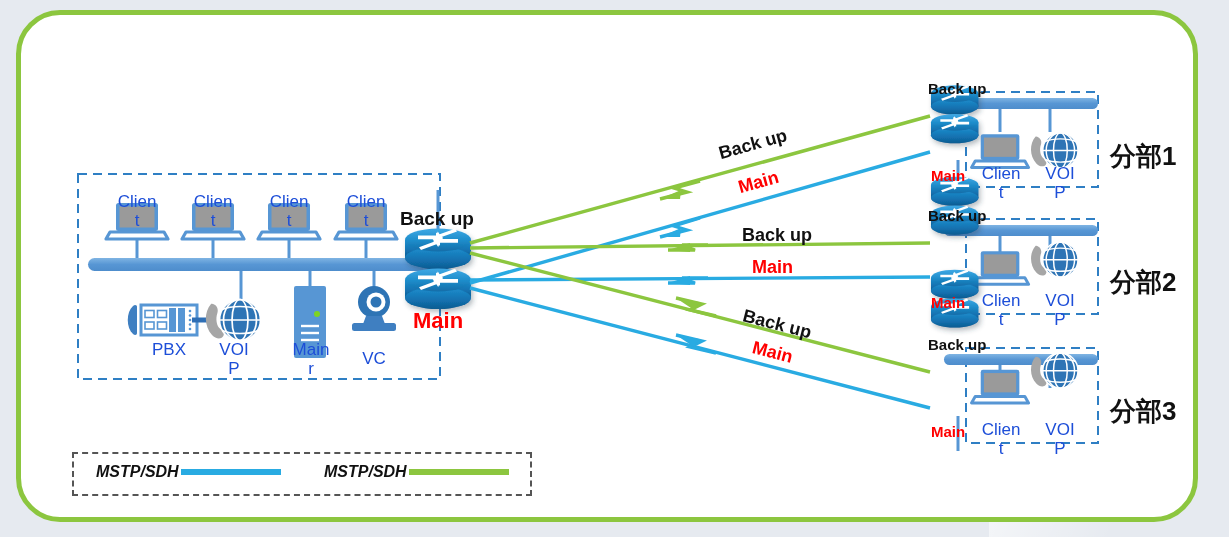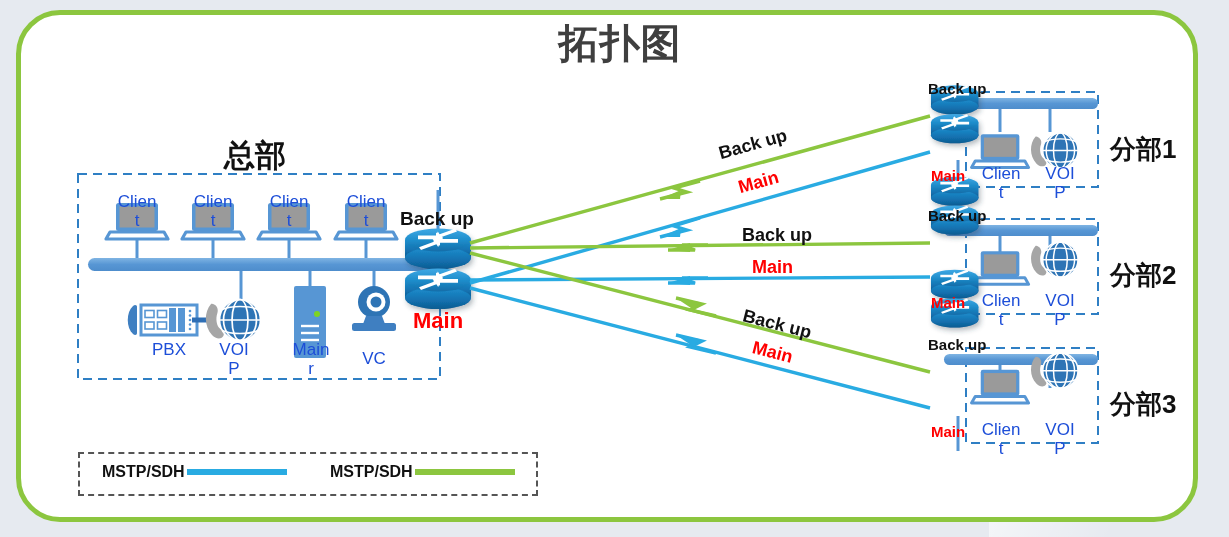--- a/index.html
+++ b/index.html
@@ -22,35 +22,35 @@
   
   .title{
     position:absolute;left:500px;top:16px;width:240px;text-align:center;
     font-size:40px;font-weight:bold;color:#3f3f3f;letter-spacing:1px;
   }
   .hq-title{
     position:absolute;left:175px;top:135px;width:160px;text-align:center;
     font-size:31px;font-weight:bold;color:#111;
   }
   .branch-title{
-    position:absolute;font-size:26px;font-weight:bold;color:#111;white-space:nowrap;
+    position:absolute;font-size:26px;font-weight:bold;color:#111;white-space:nowrap;margin-top:7px;
   }
   .lbl{position:absolute;font-size:17px;color:#1d4ed8;text-align:center;line-height:19px;}
   .lbl-dark{position:absolute;font-size:17px;font-weight:bold;color:#111;white-space:nowrap;}
   .lbl-main{position:absolute;font-size:19px;font-weight:bold;color:#ff0000;white-space:nowrap;}
   .lbl-main-sm{position:absolute;font-size:15px;font-weight:bold;color:#ff0000;white-space:nowrap;}
   .lbl-bk-sm{position:absolute;font-size:15px;font-weight:bold;color:#111;white-space:nowrap;}
   .link-lbl{position:absolute;font-size:18px;font-weight:bold;white-space:nowrap;}
   .link-lbl.bk{color:#111;}
   .link-lbl.mn{color:#ff0000;}
 
   
   .legend{
-    position:absolute;left:78px;top:452px;width:460px;height:44px;
-    border:2px dashed #555;box-sizing:border-box;background:#fff;
+    position:absolute;left:72px;top:452px;width:460px;height:44px;
+    border:2px dashed #555;box-sizing:border-box;background:#fff;font-style:italic;
   }
   .legend-item{position:absolute;top:9px;display:flex;align-items:center;}
   .legend-item .lg-text{font-size:16px;font-weight:bold;color:#111;}
   .legend-item .lg-line{display:inline-block;width:100px;height:6px;margin-left:2px;}
 </style>
 </head>
 <body>
 
 <div id="stage">
 
@@ -286,22 +286,20 @@
       <use href="#router" x="954" y="401" transform="scale(0.72) translate(372,23)"></use>
     </g>
     <g>
       <use href="#laptop" x="1000" y="408" transform="scale(0.92) translate(87,13)"></use>
     </g>
     <g>
       <use href="#globe" x="1055" y="407" transform="scale(0.86) translate(172,24)"></use>
     </g>
   </svg>
 
-  <div class="title">拓扑图</div>
-  <div class="hq-title">总部</div>
 
   <div class="lbl" style="left:107px;top:192px;width:60px;">Clien</div>
   <div class="lbl" style="left:107px;top:211px;width:60px;">t</div>
   <div class="lbl" style="left:183px;top:192px;width:60px;">Clien</div>
   <div class="lbl" style="left:183px;top:211px;width:60px;">t</div>
   <div class="lbl" style="left:259px;top:192px;width:60px;">Clien</div>
   <div class="lbl" style="left:259px;top:211px;width:60px;">t</div>
   <div class="lbl" style="left:336px;top:192px;width:60px;">Clien</div>
   <div class="lbl" style="left:336px;top:211px;width:60px;">t</div>
 

